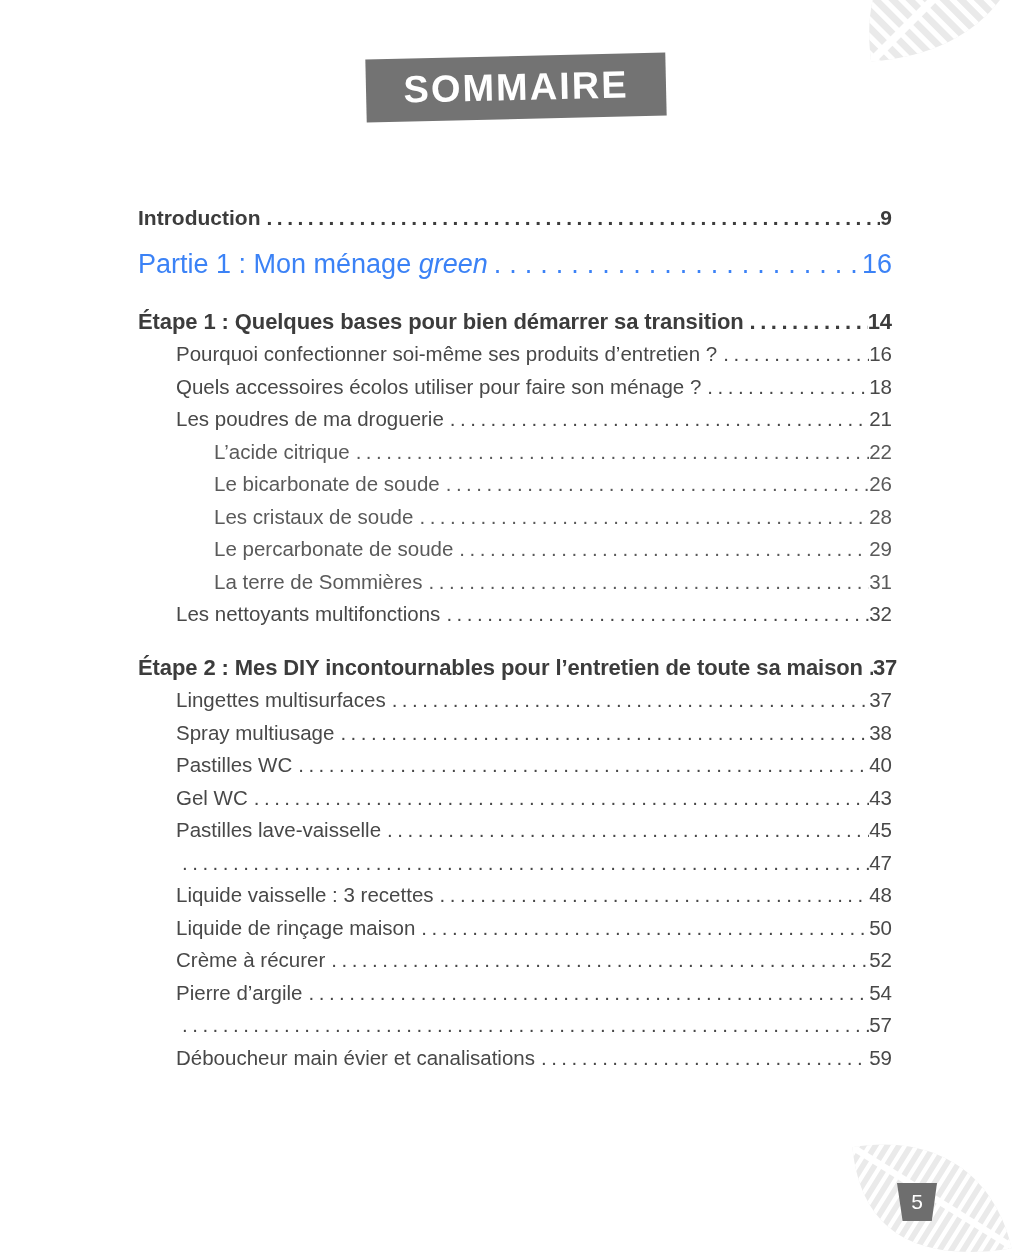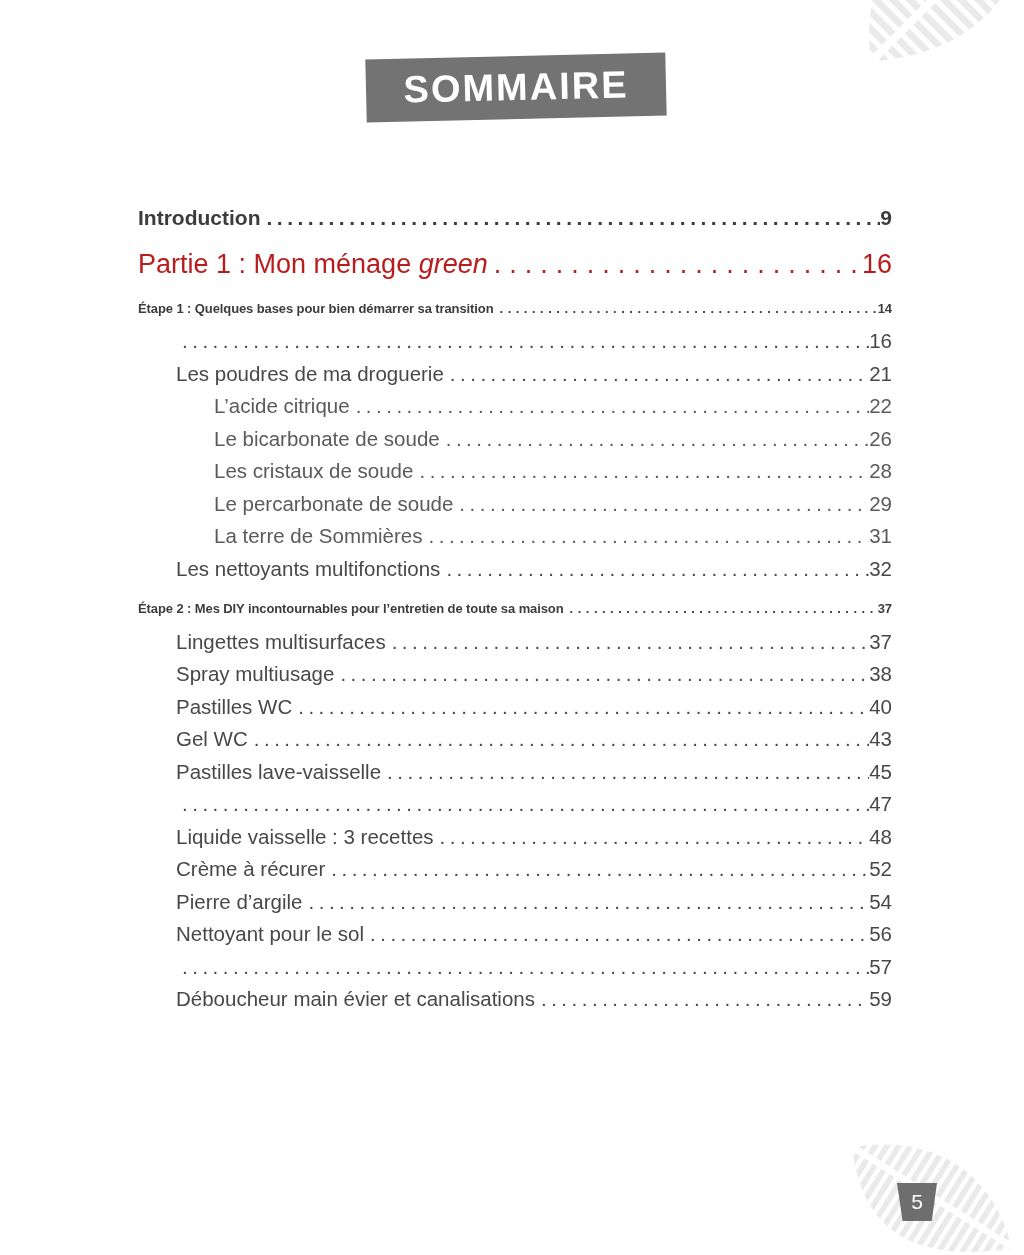--- a/index.html
+++ b/index.html
@@ -35,23 +35,23 @@
   .toc-label { white-space:nowrap; flex-shrink:0; }
   .toc-label em { font-style:italic; }
   .toc-leader { flex:1 1 auto; min-width:0; overflow:hidden; white-space:nowrap; padding:0 4px 0 6px; }
   .toc-leader::after {
     content:"..................................................................................................................................................................";
     letter-spacing:4.5px;
   }
   .toc-page { white-space:nowrap; flex-shrink:0; }
 
   .style-intro { font-weight:700; color:#3c3c3c; font-size:21px; }
-  .style-part  { color:#b91c1c; font-size:27px; line-height:42px; margin-top:8px; }
+  .style-part  { color:#3b82f6; font-size:27px; line-height:42px; margin-top:8px; }
   .style-part .toc-leader::after { letter-spacing:8px; }
-  .style-etape { font-weight:700; color:#3c3c3c; font-size:13px; margin-top:8px; letter-spacing:-0.1px; }
+  .style-etape { font-weight:700; color:#3c3c3c; font-size:22px; margin-top:21px; letter-spacing:-0.1px; }
   .style-l2 { padding-left:38px; color:#484848; }
   .style-l3 { padding-left:76px; color:#5a5a5a;align-items:center; }
 
   
   .badge {
     position:absolute; left:897px; top:1183px; width:40px; height:38px;
     background:#6e6e6e; clip-path:polygon(0% 0%, 100% 0%, 87% 100%, 14% 100%);
     display:flex; align-items:center; justify-content:center; z-index:2;
     color:#ffffff; font-size:21px;
   }
@@ -144,24 +144,30 @@
     <span class="toc-page">16</span>
   </div>
 
   <div class="toc-row style-etape">
     <span class="toc-label"><span class="lbl">Étape 1 : Quelques bases pour bien démarrer sa transition</span></span>
     <span class="toc-leader"></span>
     <span class="toc-page">14</span>
   </div>
 
   <div class="toc-row style-l2">
+    <span class="toc-label"><span class="lbl">Pourquoi confectionner soi-même ses produits d’entretien ?</span></span>
     <span class="toc-leader"></span>
     <span class="toc-page">16</span>
   </div>
 
+  <div class="toc-row style-l2">
+    <span class="toc-label"><span class="lbl">Quels accessoires écolos utiliser pour faire son ménage ?</span></span>
+    <span class="toc-leader"></span>
+    <span class="toc-page">18</span>
+  </div>
 
   <div class="toc-row style-l2">
     <span class="toc-label"><span class="lbl">Les poudres de ma droguerie</span></span>
     <span class="toc-leader"></span>
     <span class="toc-page">21</span>
   </div>
 
   <div class="toc-row style-l3">
     <span class="toc-label"><span class="lbl">L’acide citrique</span></span>
     <span class="toc-leader"></span>
@@ -238,38 +244,38 @@
     <span class="toc-leader"></span>
     <span class="toc-page">47</span>
   </div>
 
   <div class="toc-row style-l2">
     <span class="toc-label"><span class="lbl">Liquide vaisselle : 3 recettes</span></span>
     <span class="toc-leader"></span>
     <span class="toc-page">48</span>
   </div>
 
+  <div class="toc-row style-l2">
+    <span class="toc-label"><span class="lbl">Liquide de rinçage maison</span></span>
+    <span class="toc-leader"></span>
+    <span class="toc-page">50</span>
+  </div>
 
   <div class="toc-row style-l2">
     <span class="toc-label"><span class="lbl">Crème à récurer</span></span>
     <span class="toc-leader"></span>
     <span class="toc-page">52</span>
   </div>
 
   <div class="toc-row style-l2">
     <span class="toc-label"><span class="lbl">Pierre d’argile</span></span>
     <span class="toc-leader"></span>
     <span class="toc-page">54</span>
   </div>
 
-  <div class="toc-row style-l2">
-    <span class="toc-label"><span class="lbl">Nettoyant pour le sol</span></span>
-    <span class="toc-leader"></span>
-    <span class="toc-page">56</span>
-  </div>
 
   <div class="toc-row style-l2">
     <span class="toc-leader"></span>
     <span class="toc-page">57</span>
   </div>
 
   <div class="toc-row style-l2">
     <span class="toc-label"><span class="lbl">Déboucheur main évier et canalisations</span></span>
     <span class="toc-leader"></span>
     <span class="toc-page">59</span>

